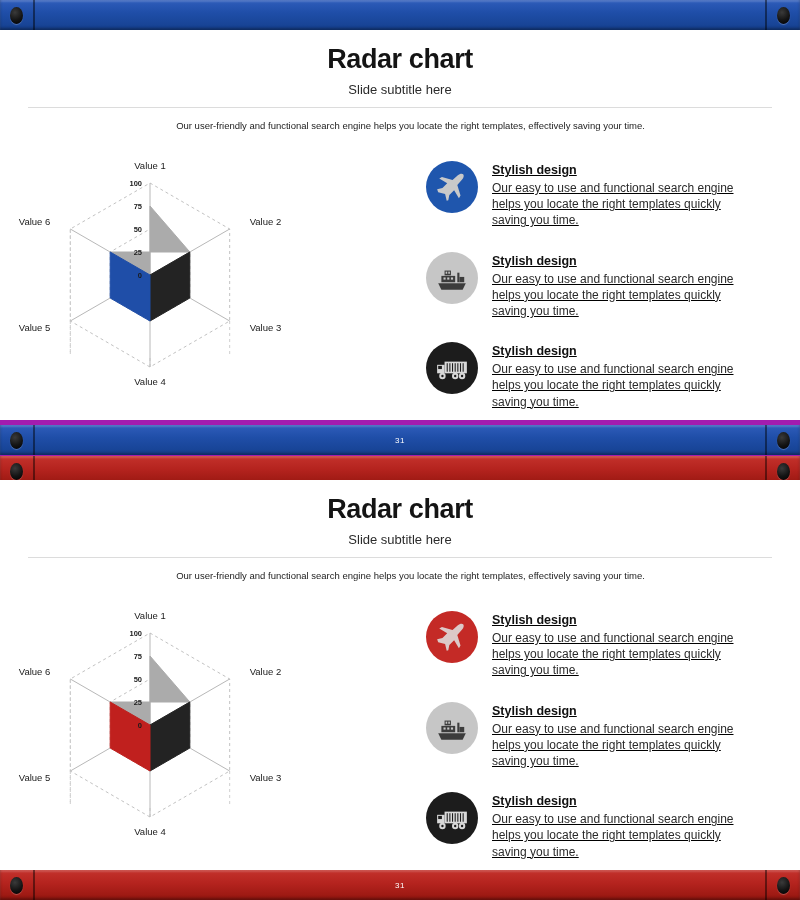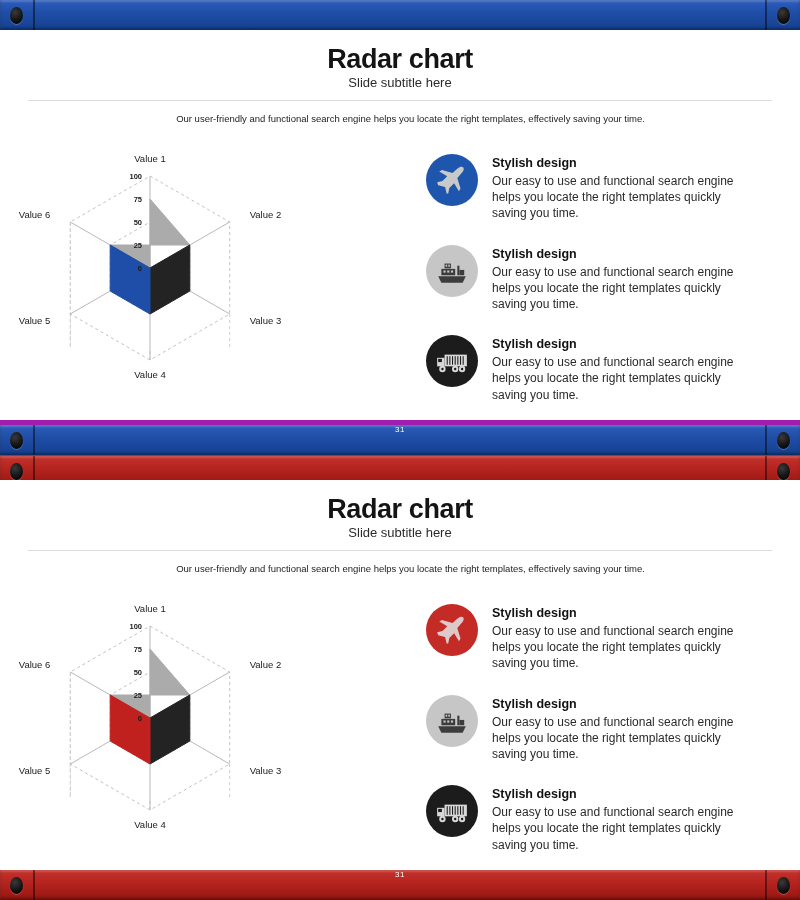--- a/index.html
+++ b/index.html
@@ -8,21 +8,21 @@
     width: 800px; height: 900px;
     background: #ffffff;
     font-family: "Liberation Sans", sans-serif;
     overflow: hidden;
   }
   .page { position: relative; width: 800px; height: 900px; background:#a21caf; }
 
   
   .bar {
     position: absolute; left: 0; width: 800px; height: 30px;
-    display: flex; align-items: flex-start; justify-content: center;
+    display: flex; align-items: center; justify-content: center;
   }
   .bar .rail {
     position: absolute; left: 0; top: 0; width: 800px; height: 30px;
   }
   .bar.blue .rail {
     background: linear-gradient(180deg,#2f5dbb 0%,#1f4ea8 42%,#15408f 100%);
     box-shadow: inset 0 -2px 3px rgba(0,0,0,.35), inset 0 2px 2px rgba(255,255,255,.18);
   }
   .bar.red .rail {
     background: linear-gradient(180deg,#c4322c 0%,#b4231e 45%,#95160f 100%);
@@ -47,21 +47,21 @@
     color: #ffffff; font-size: 8px; letter-spacing: .5px;
   }
 
   
   .slide { position: absolute; left: 0; width: 800px; background: #fff; }
   .slide-title {
     text-align: center; font-size: 27px; font-weight: bold; color: #141414;
     letter-spacing: -0.4px; margin: 0; padding-top: 14px;
   }
   .slide-subtitle {
-    text-align: center; font-size: 13px; color: #2b2b2b; margin: 0 0 0 0;
+    text-align: center; font-size: 13px; color: #2b2b2b; margin: 7px 0 0 0;
   }
   .rule { height: 1px; background: #dcdcdc; margin: 10px 28px 0 28px; }
   .lead {
     text-align: center; font-size: 9.5px; color: #1c1c1c;
     margin: 12px 0 0 0;
     padding-left: 21px;
   }
 
   
   .content { position: relative; display: flex; padding: 6px 0 0 0; }
@@ -71,21 +71,21 @@
   svg.radar { display:block; }
 
   
   .feature { display: flex; align-items: flex-start; margin-bottom: 21px; }
   .feature .badge {
     flex: 0 0 auto; width: 52px; height: 52px; border-radius: 50%;
     display: flex; align-items: center; justify-content: center;
     margin-right: 14px; margin-top: 2px;
   }
   .feature .badge svg { display:block; }
-  .feature .ftext { padding-top: 4px; }
+  .feature .ftext { padding-top: 4px; text-decoration: underline; }
   .feature .fhead {
     font-size: 12.5px; font-weight: bold; color: #111; margin: 0 0 3px 0;
   }
   .feature .fbody {
     font-size: 12px; color: #2a2a2a; line-height: 1.35; margin: 0;
     max-width: 262px;
   }
 </style>
 </head>
 <body>

